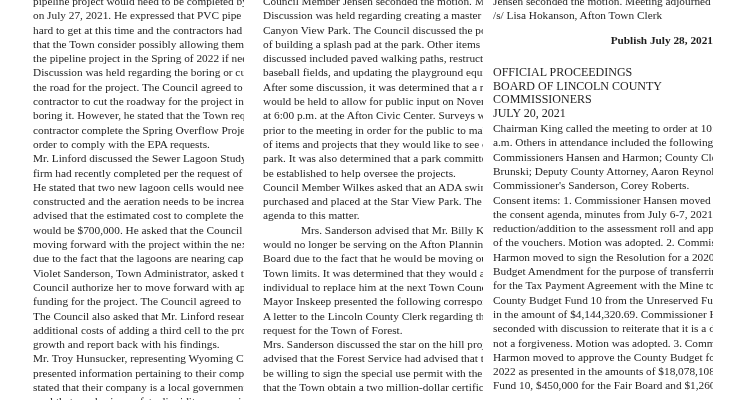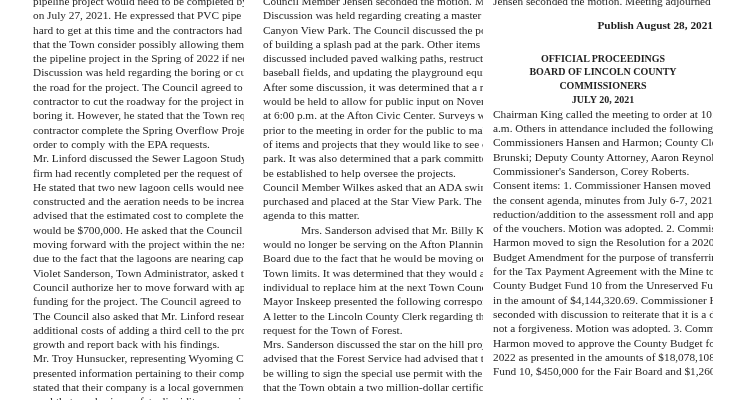--- a/index.html
+++ b/index.html
@@ -6,21 +6,21 @@
   body { width:735px; height:400px; overflow:hidden; position:relative;
          font-family:"Liberation Serif","DejaVu Serif",serif; color:#1e1e1e; }
   .col { position:absolute; top:-6px; font-size:11.3px; line-height:14.3px; }
   .col-left { left:33px; width:211px; }
   .col-mid { left:263px; width:220px; }
   .col-right { left:493px; width:220px; }
   .line { display:block; text-align:justify; text-align-last:justify; white-space:nowrap; overflow:hidden; height:14.3px; }
   .line.last { text-align-last:left; }
   .indent { padding-left:38px; }
   .pub-right { text-align:right; font-weight:bold; margin-top:10px; height:14.3px; }
-  .heading { text-align:center; font-weight:bold; font-size:10px; line-height:13.8px; }
+  .heading { text-align:left; font-weight:normal; font-size:12px; line-height:13.8px; }
   .heading-block { margin-top:19px; }
 </style>
 </head>
 <body>
 
 <div class="col col-left" id="colLeft">
     <span class="line">pipeline project would need to be completed by</span>
     <span class="line">on July 27, 2021.  He expressed that PVC pipe is currently</span>
     <span class="line">hard to get at this time and the contractors had requested</span>
     <span class="line">that the Town consider possibly allowing them to construct</span>
@@ -78,22 +78,23 @@
     <span class="line last">request for the Town of Forest.</span>
     <span class="line">Mrs. Sanderson discussed the star on the hill project.  She</span>
     <span class="line">advised that the Forest Service had advised that they would</span>
     <span class="line">be willing to sign the special use permit with the condition</span>
     <span class="line">that the Town obtain a two million-dollar certificate of</span>
   </div>
 
 <div class="col col-right">
   <div id="rightTop">
       <span class="line last">Jensen seconded the motion. Meeting adjourned at 9:42 p.m.</span>
+      <span class="line last">/s/ Lisa Hokanson, Afton Town Clerk</span>
     </div>
-  <div class="pub-right">Publish August 28, 2021</div>
+  <div class="pub-right">Publish July 28, 2021</div>
   <div class="heading-block">
     <div class="heading">OFFICIAL PROCEEDINGS</div>
     <div class="heading">BOARD OF LINCOLN COUNTY COMMISSIONERS</div>
     <div class="heading">JULY 20, 2021</div>
   </div>
   <div id="rightBody">
       <span class="line">Chairman King called the meeting to order at 10:00</span>
       <span class="line">a.m.   Others in attendance included the following:</span>
       <span class="line">Commissioners Hansen and Harmon; County Clerk, April</span>
       <span class="line">Brunski; Deputy County Attorney, Aaron Reynolds and</span>

